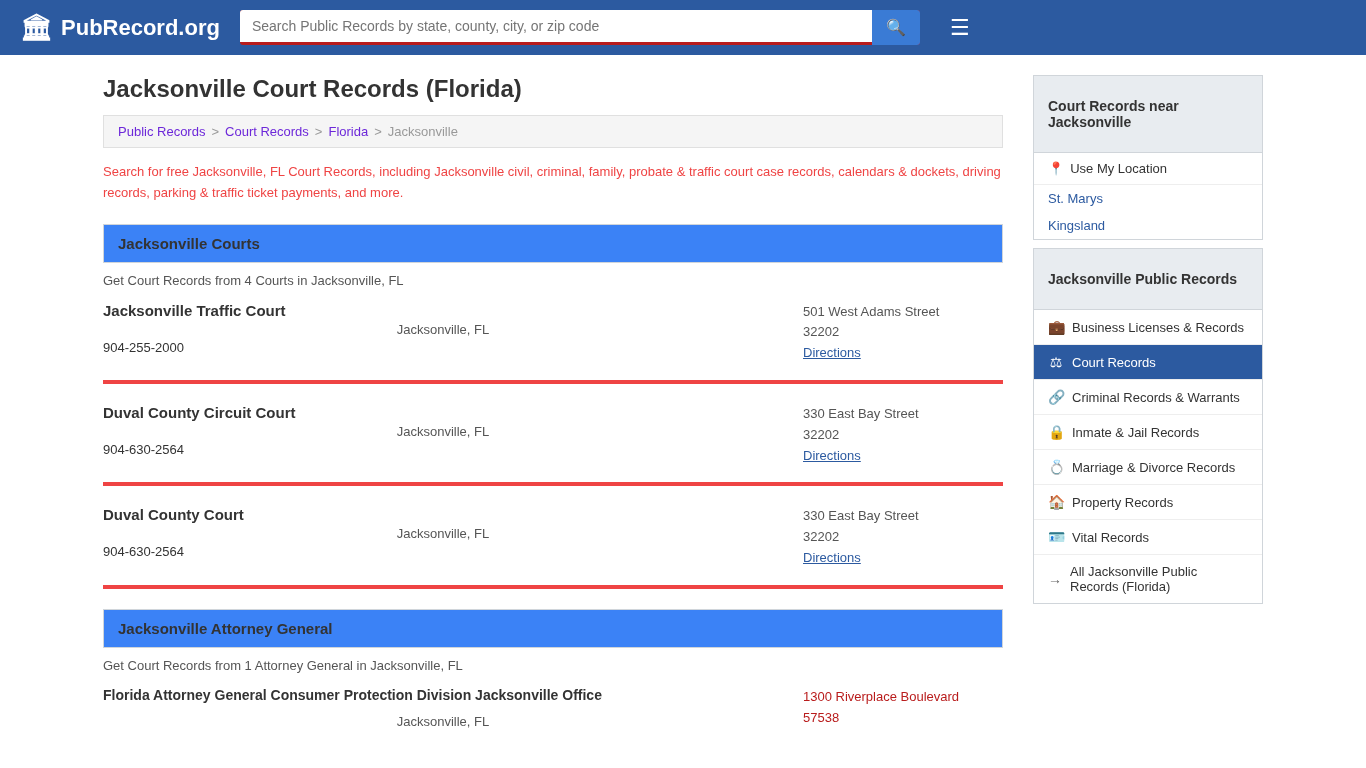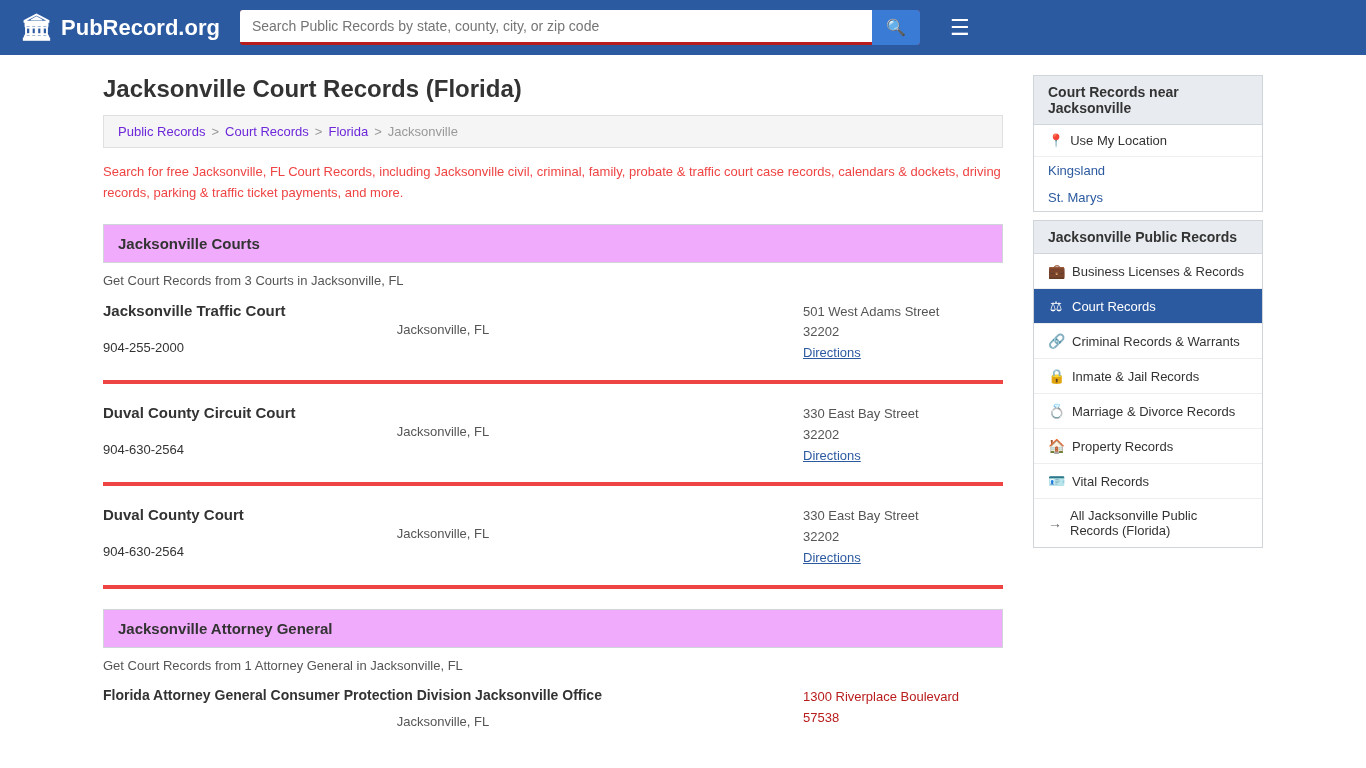--- a/index.html
+++ b/index.html
@@ -96,21 +96,21 @@
     }
     .intro-text {
       font-size: 13px;
       color: #ef4444;
       margin-bottom: 20px;
       line-height: 1.6;
     }
 
     
     .section-header {
-      background: #f0abfc;
+      background: #3b82f6;
       border: 1px solid #d0d5da;
       padding: 10px 14px;
       font-weight: bold;
       font-size: 15px;
       color: #333;
       margin-bottom: 10px;
       margin-top: 10px;
     }
     .section-count {
       font-size: 13px;
@@ -162,21 +162,21 @@
     }
 
     
     .sidebar {
       width: 230px;
       flex-shrink: 0;
     }
     .sidebar-section-title {
       background: #e8ecf0;
       border: 1px solid #d0d5da;
-      padding: 8px 14px;
+      padding: 22px 14px;
       font-weight: bold;
       font-size: 14px;
       color: #333;
       margin-bottom: 0;
     }
     .sidebar-links {
       border: 1px solid #d0d5da;
       border-top: none;
       margin-bottom: 16px;
     }
@@ -277,21 +277,21 @@
       <a>Court Records</a>
       <span>&gt;</span>
       <a>Florida</a>
       <span>&gt;</span>
       <span>Jacksonville</span>
     </div>
 
     <p class="intro-text">Search for free Jacksonville, FL Court Records, including Jacksonville civil, criminal, family, probate &amp; traffic court case records, calendars &amp; dockets, driving records, parking &amp; traffic ticket payments, and more.</p>
 
     <div class="section-header">Jacksonville Courts</div>
-    <p class="section-count">Get Court Records from 3 Courts in Jacksonville, FL</p>
+    <p class="section-count">Get Court Records from 4 Courts in Jacksonville, FL</p>
 
     <div class="court-entry">
       <div class="court-info">
         <div class="court-name">Jacksonville Traffic Court</div>
         <div class="court-city">Jacksonville, FL</div>
         <div class="court-phone">904-255-2000</div>
       </div>
       <div class="court-address">
         <div>501 West Adams Street</div>
         <div>32202</div>
@@ -342,22 +342,22 @@
   </div>
 
   <aside class="sidebar">
 
     <div class="sidebar-section-title">Court Records near Jacksonville</div>
     <div class="sidebar-links sidebar-nearby">
       <div class="use-location">
         <span class="pin-icon">📍</span>
         <span>Use My Location</span>
       </div>
+      <a class="sidebar-nearby-item">St. Marys</a>
       <a class="sidebar-nearby-item">Kingsland</a>
-      <a class="sidebar-nearby-item">St. Marys</a>
     </div>
 
     <div class="sidebar-section-title">Jacksonville Public Records</div>
     <div class="sidebar-links">
 
       <div class="sidebar-link-item">
         <span class="sidebar-icon">💼</span>
         <span>Business Licenses &amp; Records</span>
       </div>
 

